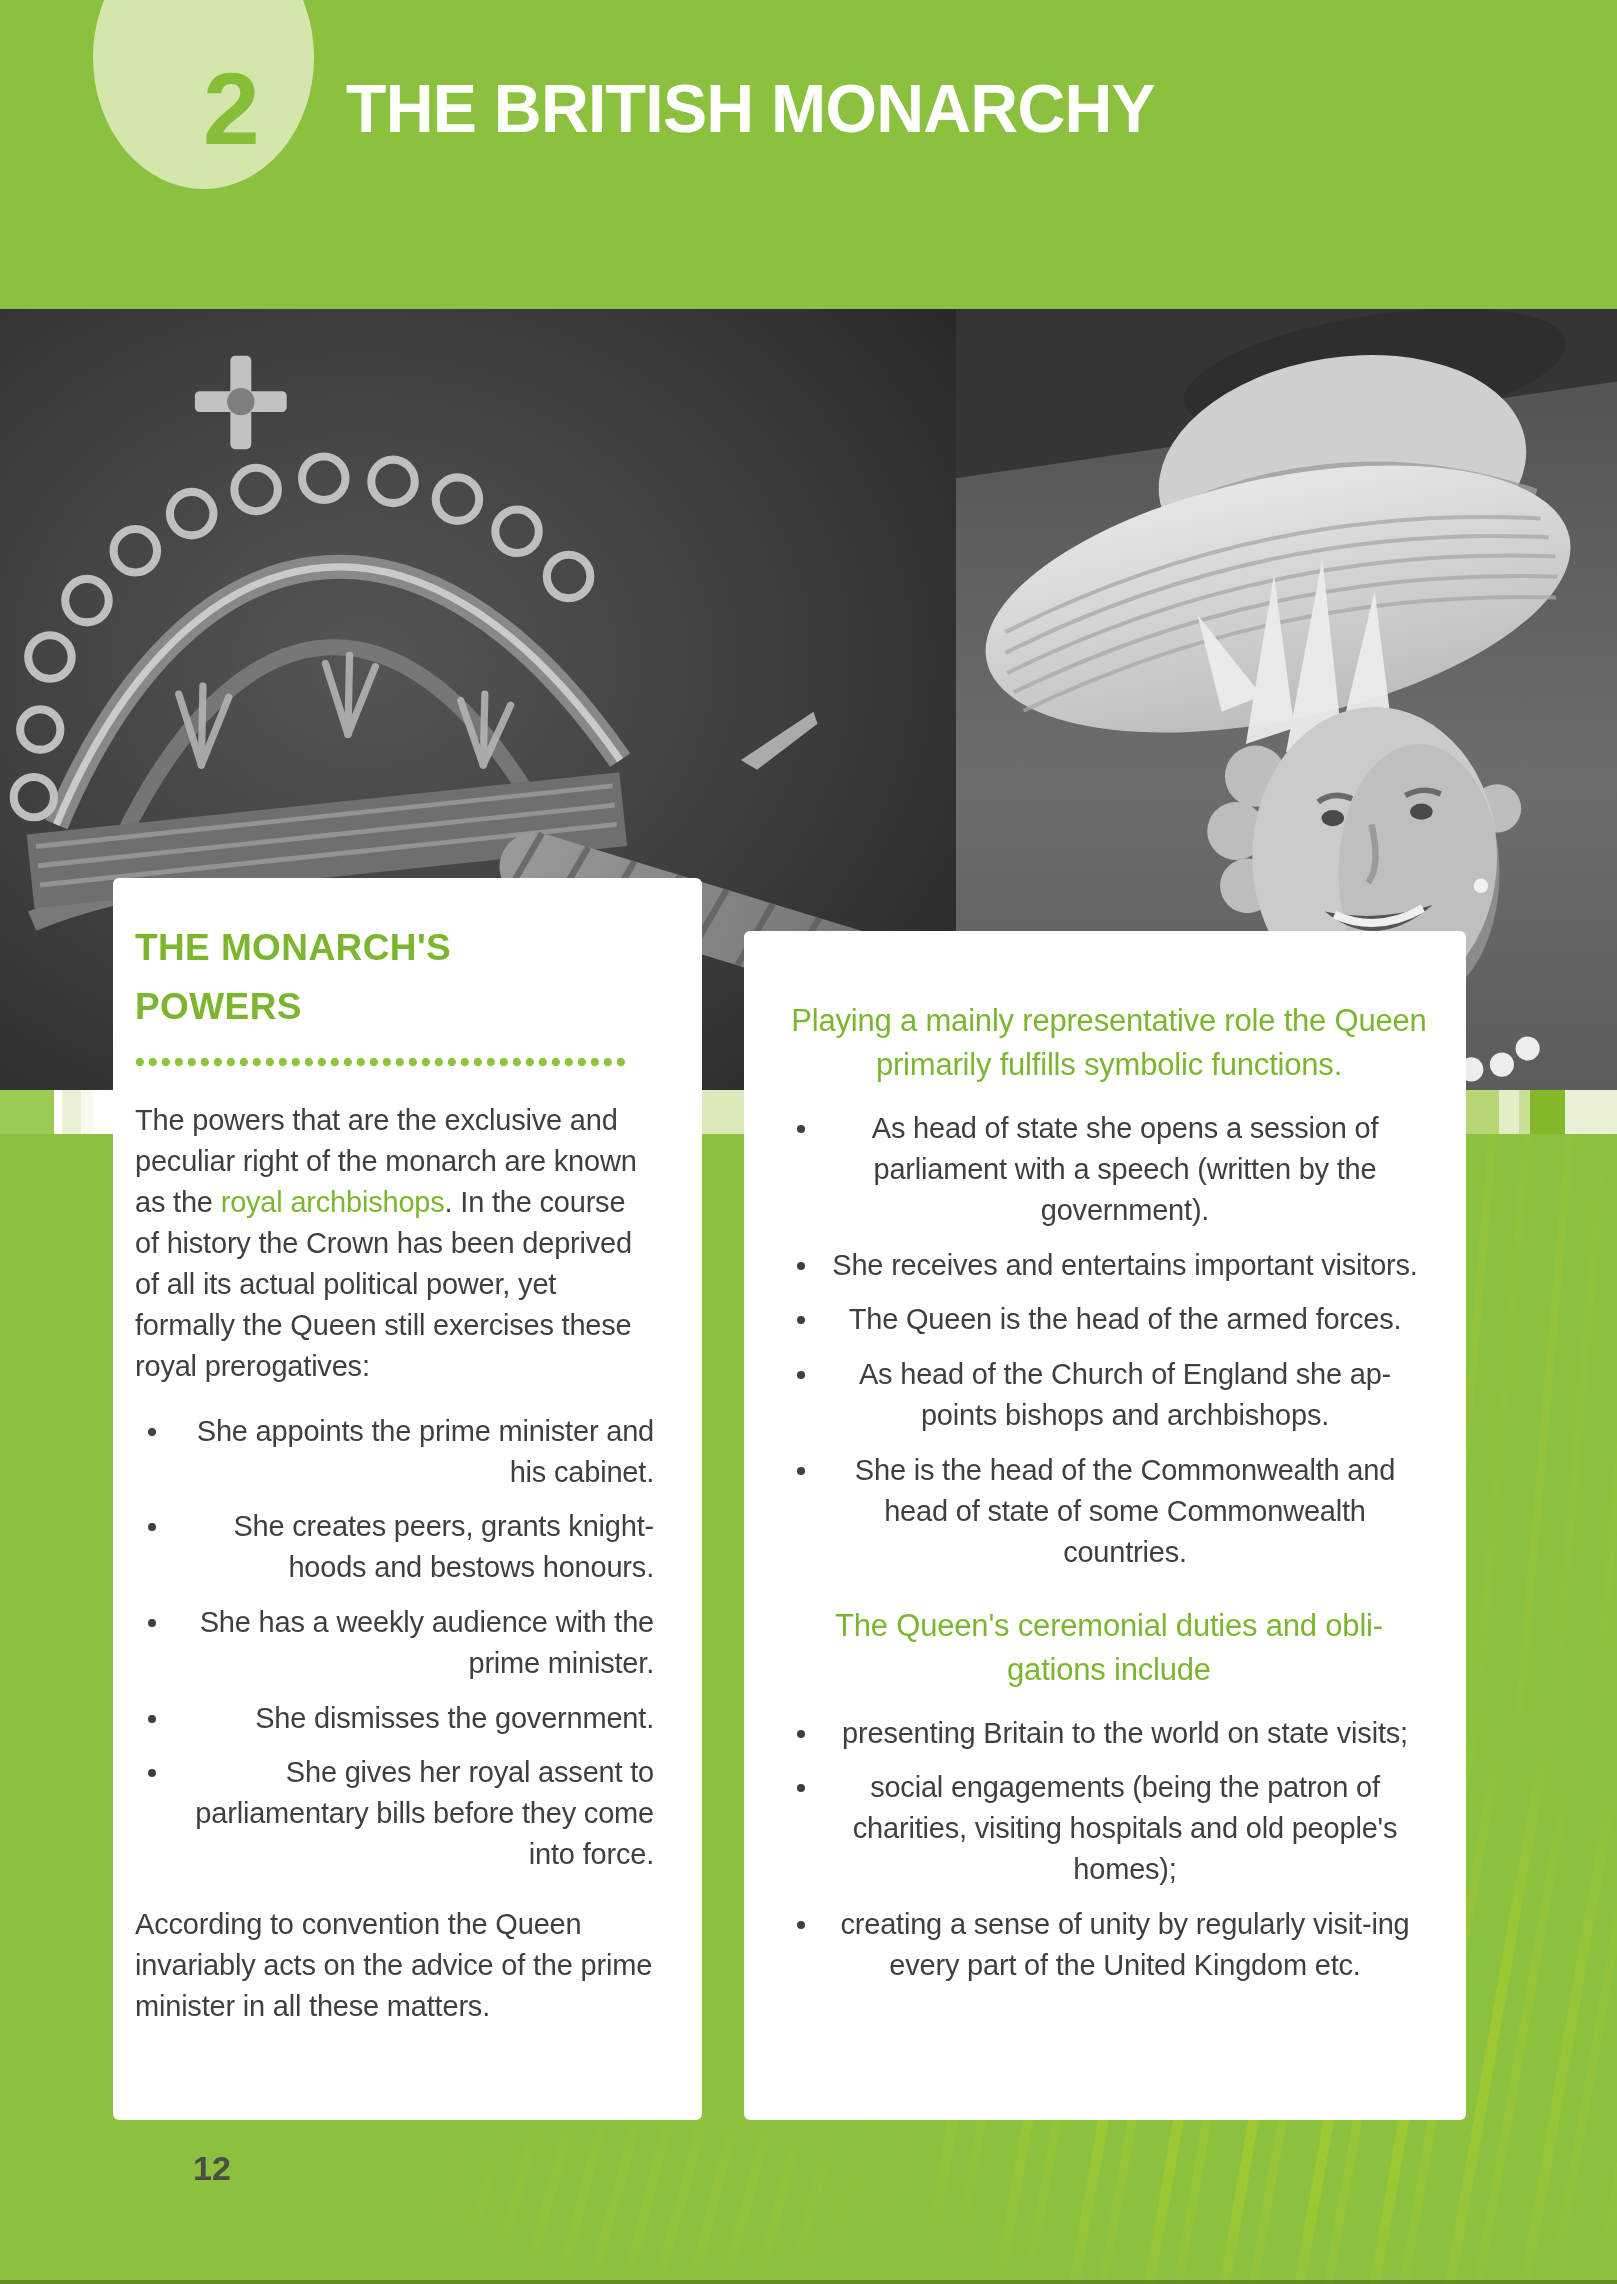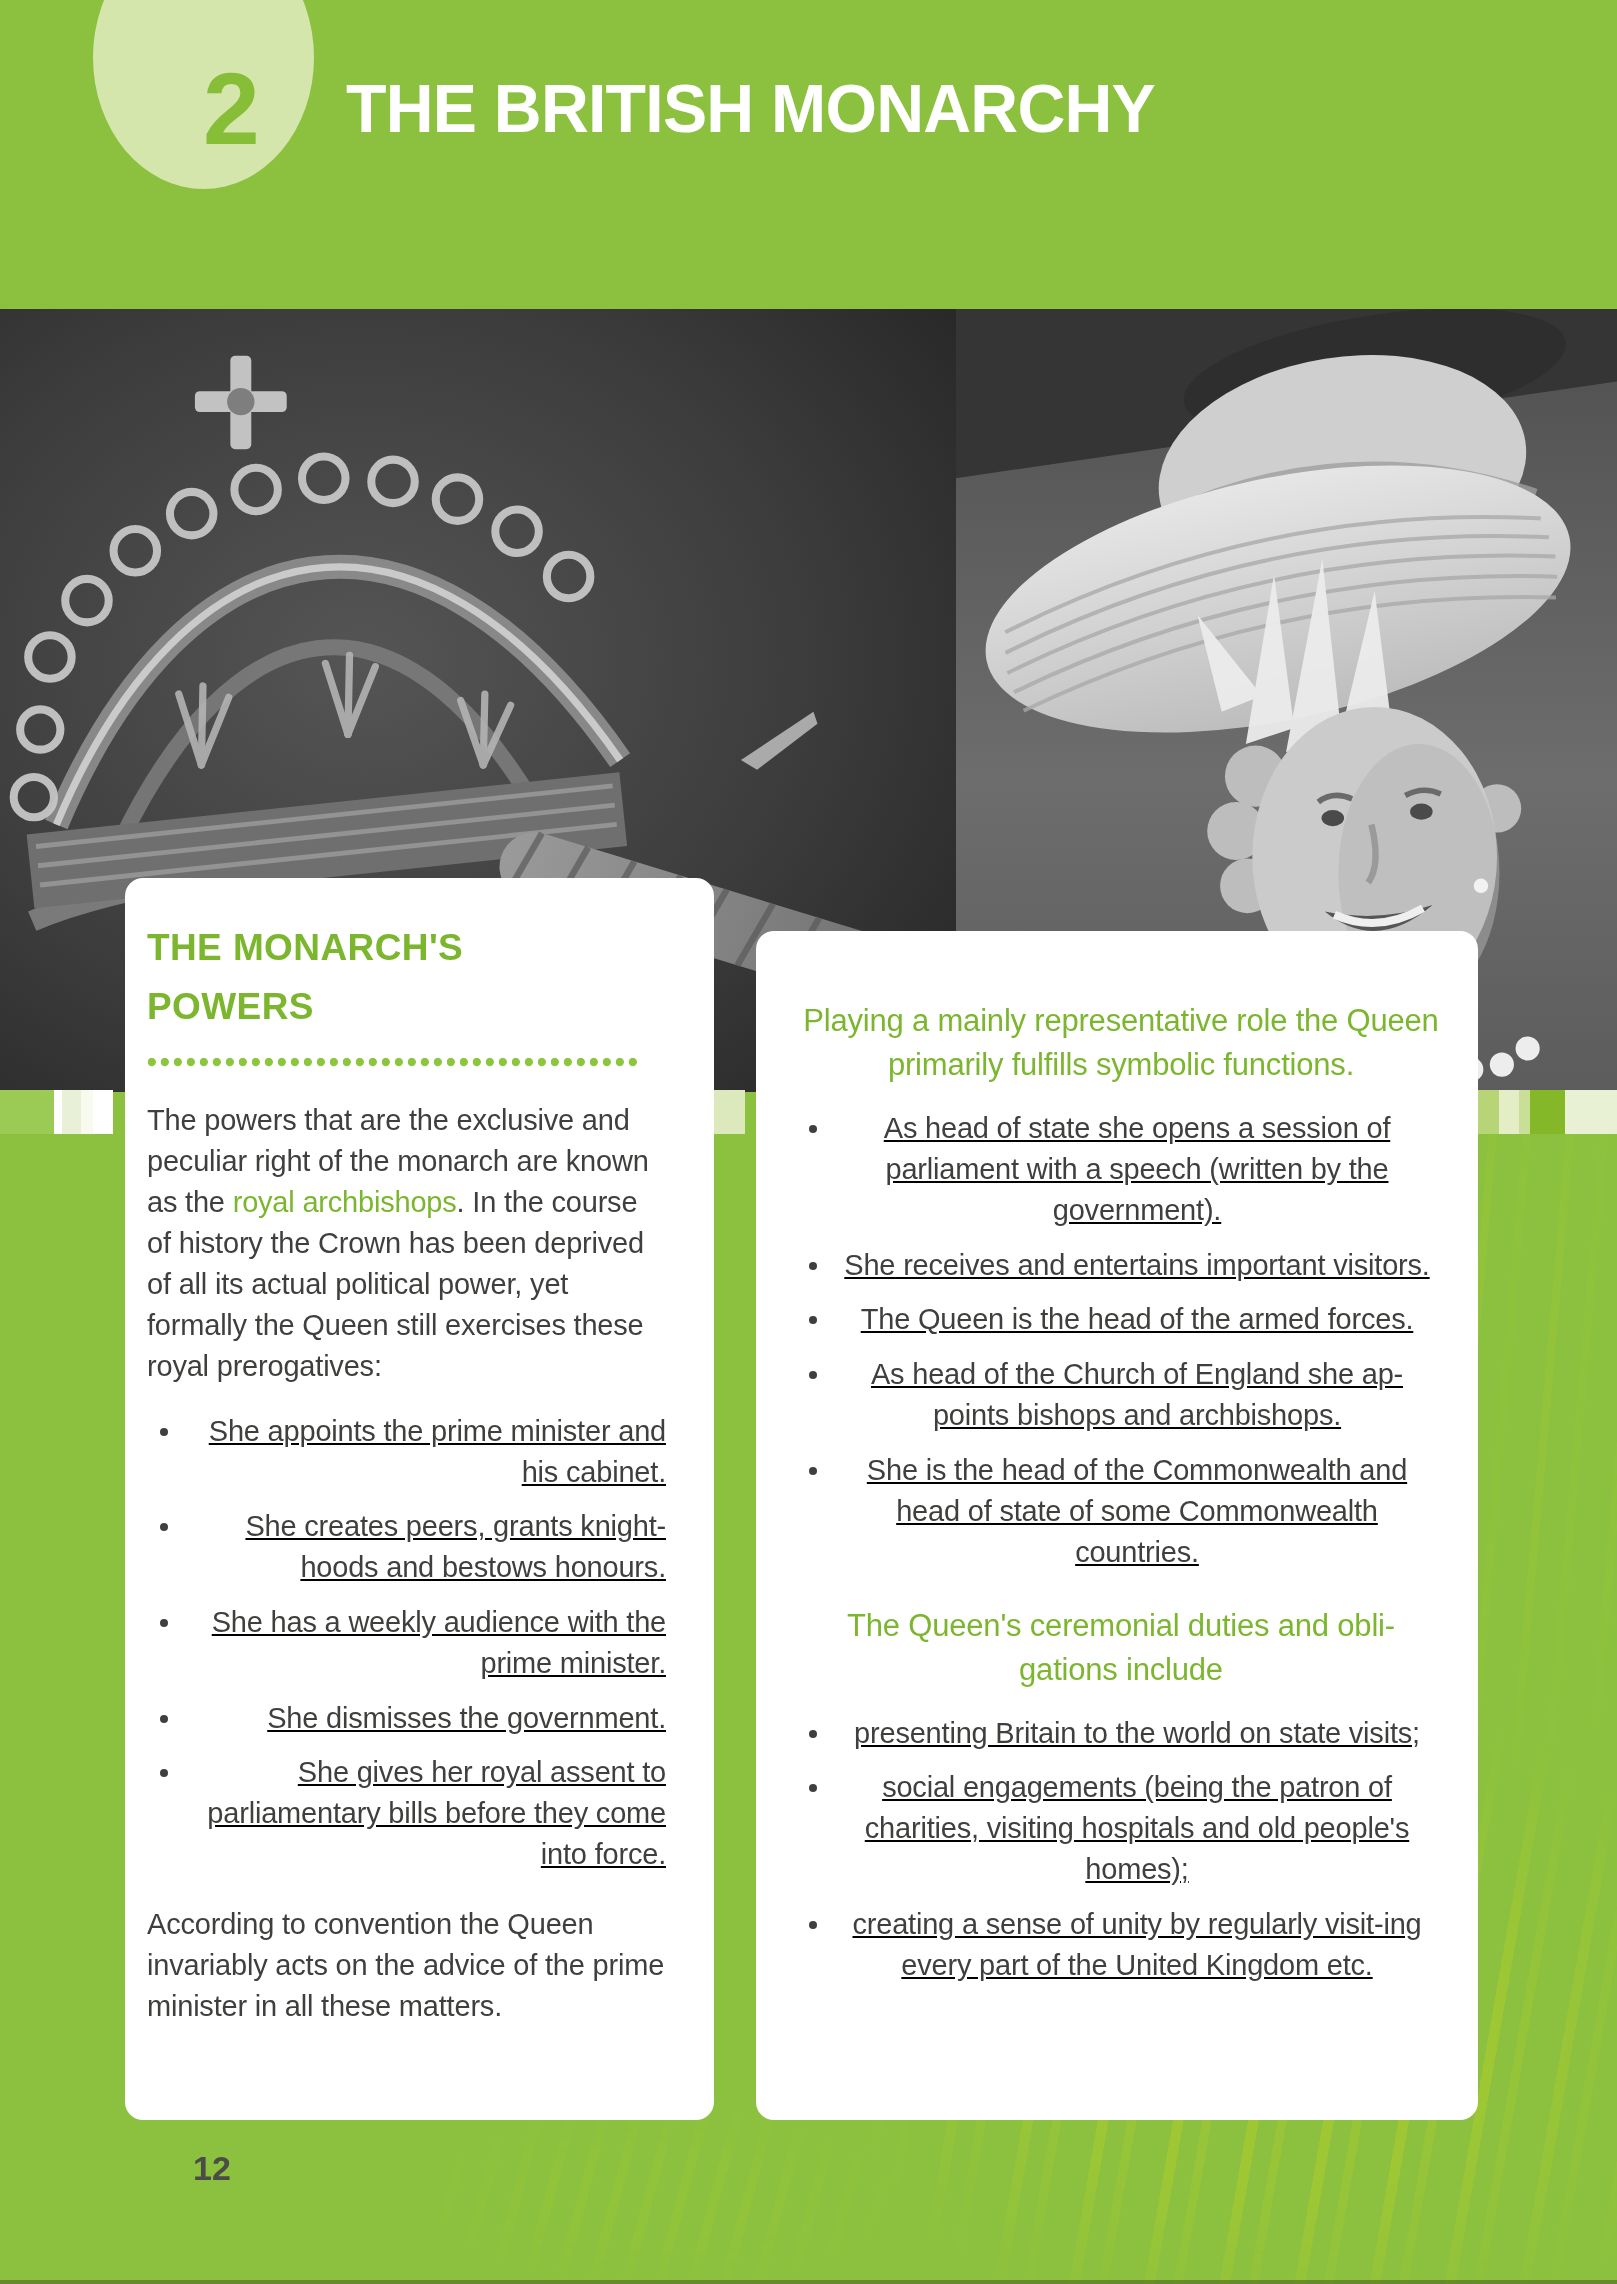--- a/index.html
+++ b/index.html
@@ -47,37 +47,37 @@
   .tex-b{left:1257px;top:1134px;width:361px;height:628px;opacity:.45;
     background:repeating-linear-gradient(95deg,rgba(169,203,45,.5) 0 8px,rgba(169,203,45,0) 8px 34px,rgba(169,203,45,.3) 34px 42px,rgba(169,203,45,0) 42px 77px);
     -webkit-mask-image:radial-gradient(ellipse at 60% 40%,#000 30%,transparent 80%);
             mask-image:radial-gradient(ellipse at 60% 40%,#000 30%,transparent 80%);}
   .tex-c{left:435px;top:2111px;width:451px;height:173px;opacity:.35;
     background:repeating-linear-gradient(105deg,rgba(169,203,45,.6) 0 9.7px,rgba(169,203,45,0) 9.7px 32px);
     -webkit-mask-image:radial-gradient(ellipse at center,#000 30%,transparent 75%);
             mask-image:radial-gradient(ellipse at center,#000 30%,transparent 75%);}
   .page-bottom-edge{position:absolute;left:0;bottom:0;width:100%;height:4px;background:rgba(30,40,10,.35);}
   
-  .card{position:absolute;background:#fff;border-radius:18px;box-sizing:border-box;margin-left:12px;}
+  .card{position:absolute;background:#fff;border-radius:6px;box-sizing:border-box;}
   .card-left{left:113px;top:878px;width:589px;height:1242px;padding:40px 48px 0 22px;}
   .card-right{left:744px;top:931px;width:722px;height:1189px;padding:68px 39px 0 47px;text-align:center;}
   .card h2.powers-heading{
     margin:0;max-width:451px;
     font-size:37px;font-weight:700;line-height:59px;color:#7cb62f;letter-spacing:0.4px;
   }
   .dotted-rule{
     margin-top:21px;width:493px;height:10.5px;
     background-image:radial-gradient(circle at 4.8px 4.8px,#8cc63f 3.7px,rgba(0,0,0,0) 4.4px);
     background-size:13px 10.5px;background-repeat:repeat-x;
   }
   .body-text{color:#3f3f3d;font-size:29px;line-height:41px;letter-spacing:-0.2px;}
   .card-left .intro{margin:32px 0 0 0;}
   .card-left .outro{margin:29px 0 0 0;}
   .green-inline{color:#7cb62f;}
-  ul.bullets{list-style:none;margin:24px 0 0 0;padding:0;text-decoration:underline;}
+  ul.bullets{list-style:none;margin:24px 0 0 0;padding:0;}
   ul.bullets li{position:relative;margin-top:13.7px;color:#3f3f3d;font-size:29px;line-height:41px;letter-spacing:-0.2px;}
   .card-left ul.bullets li{padding-left:40px;text-align:right;}
   .card-left ul.bullets li::before{content:"";position:absolute;left:13px;top:17px;width:8px;height:8px;border-radius:50%;background:#3f3f3d;}
   .card-right ul.bullets li{padding-left:32px;}
   .card-right ul.bullets li::before{content:"";position:absolute;left:6.4px;top:17px;width:8px;height:8px;border-radius:50%;background:#3f3f3d;}
   .green-lead{margin:0;color:#7cb62f;font-size:31px;line-height:44px;letter-spacing:-0.2px;}
   .green-subheading{margin:31px 0 0 0;color:#7cb62f;font-size:31px;line-height:44px;font-weight:400;letter-spacing:-0.2px;}
   .card-right ul.bullets{margin-top:21px;}
   
   .page-number{position:absolute;left:193px;top:2149px;font-size:34px;font-weight:700;color:#4b4b47;}

